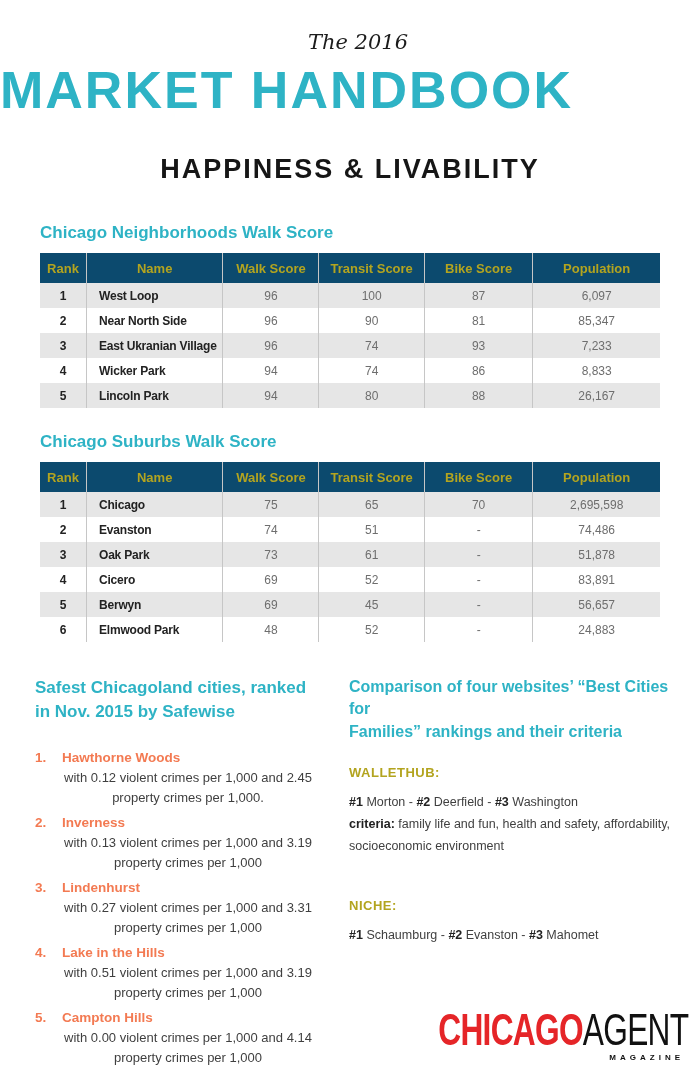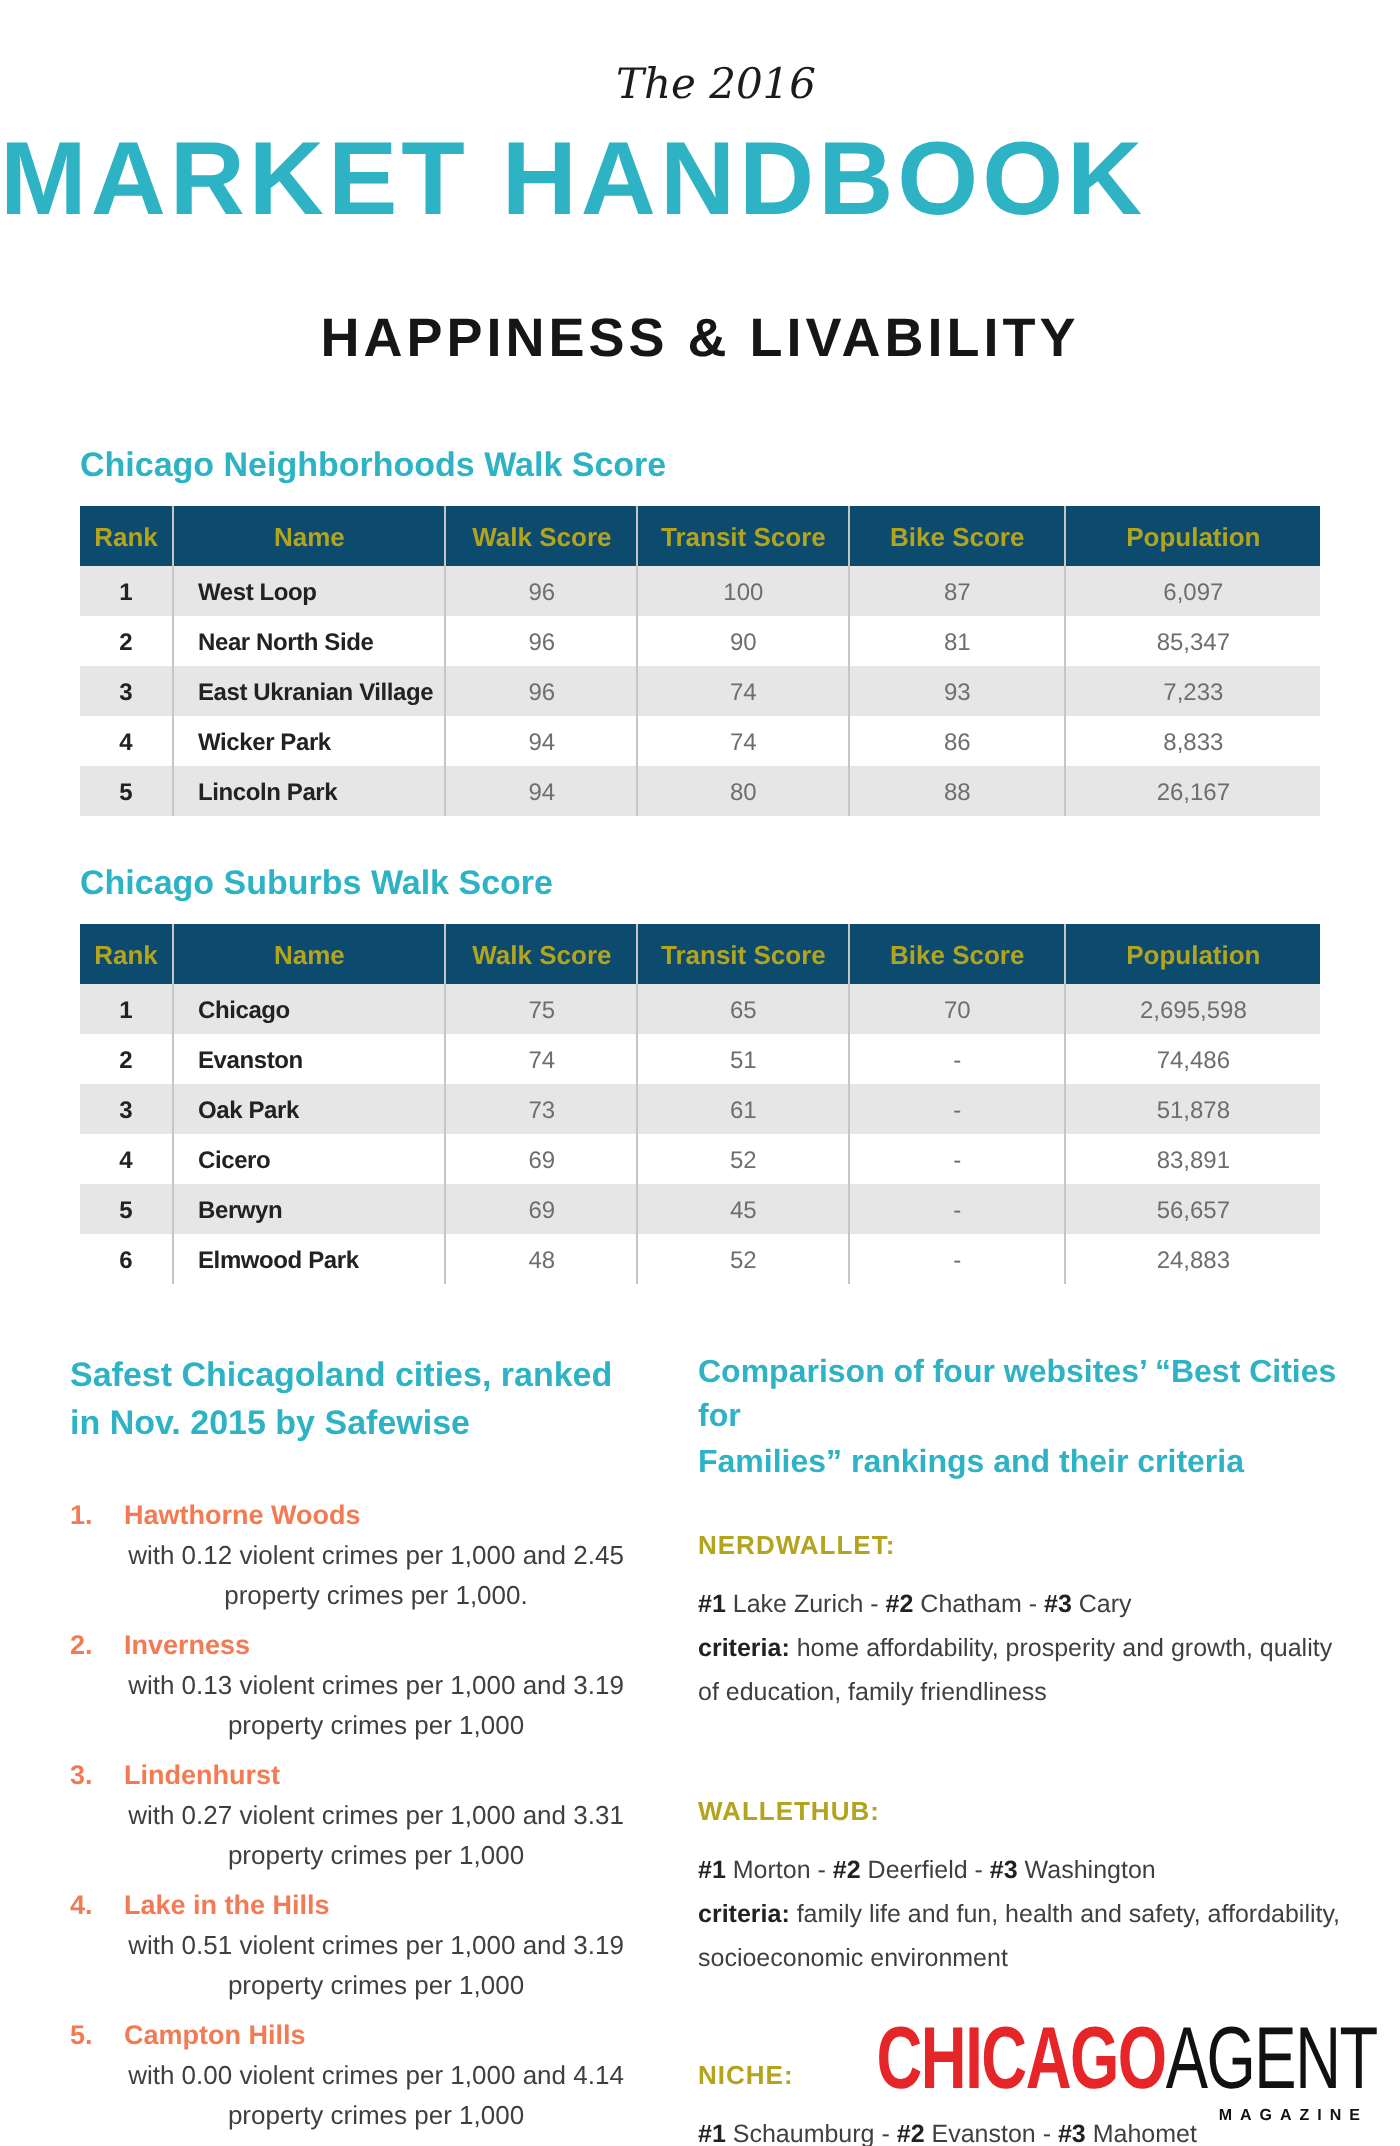--- a/index.html
+++ b/index.html
@@ -262,25 +262,20 @@
         </ol>
     </div>
 
     <div class="col-right">
       <h3 class="comparison-title">
         <span>Comparison of four websites’ “Best Cities for</span><br>
         <span>Families” rankings and their criteria</span>
       </h3>
       <div id="comparison-blocks">
           <div class="comparison-block">
-            <h4 class="site-name">NERDWALLET:</h4>
-            <p class="rank-line"><span class="rank">#1</span> Lake Zurich - <span class="rank">#2</span> Chatham - <span class="rank">#3</span> Cary</p>
-            <p class="criteria-line"><span class="crit-label">criteria:</span> home affordability, prosperity and growth, quality of education, family friendliness</p>
-          </div>
-          <div class="comparison-block">
             <h4 class="site-name">WALLETHUB:</h4>
             <p class="rank-line"><span class="rank">#1</span> Morton - <span class="rank">#2</span> Deerfield - <span class="rank">#3</span> Washington</p>
             <p class="criteria-line"><span class="crit-label">criteria:</span> family life and fun, health and safety, affordability, socioeconomic environment</p>
           </div>
           <div class="comparison-block">
             <h4 class="site-name">NICHE:</h4>
             <p class="rank-line"><span class="rank">#1</span> Schaumburg - <span class="rank">#2</span> Evanston - <span class="rank">#3</span> Mahomet</p>
           </div>
         </div>
     </div>

